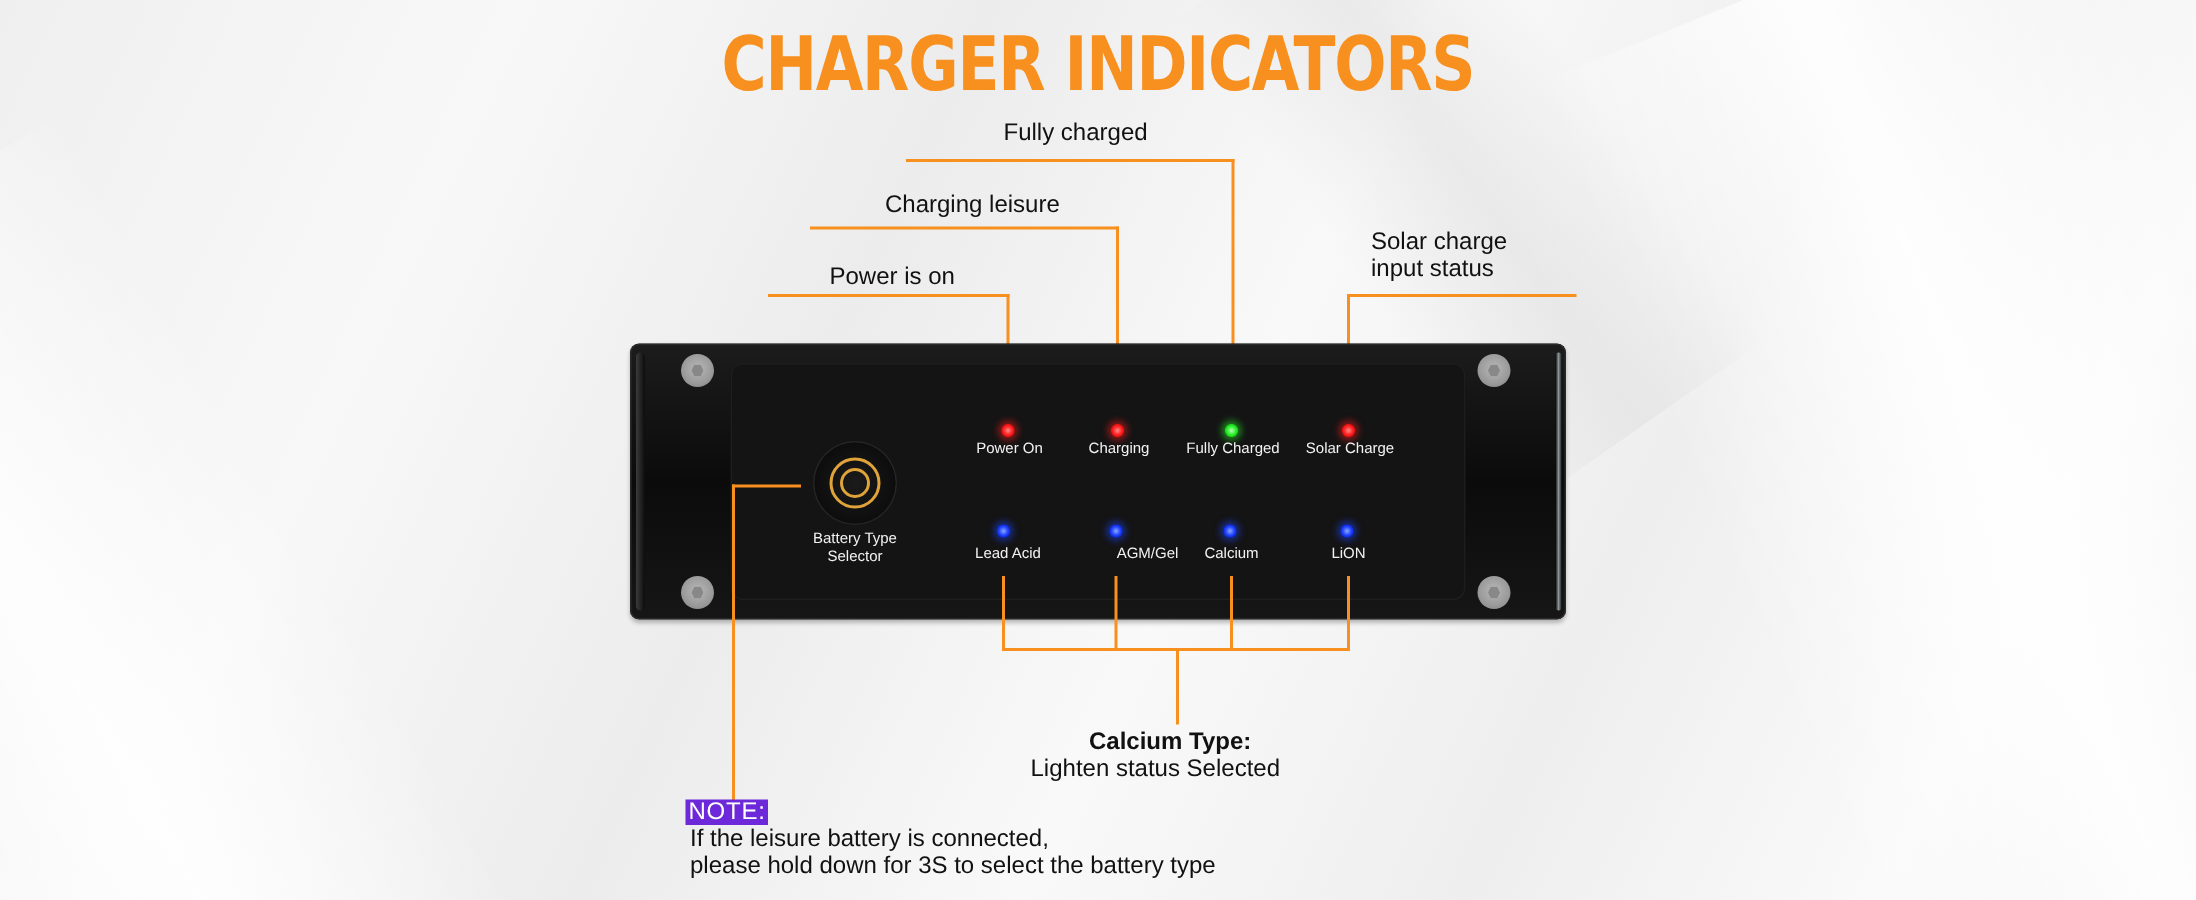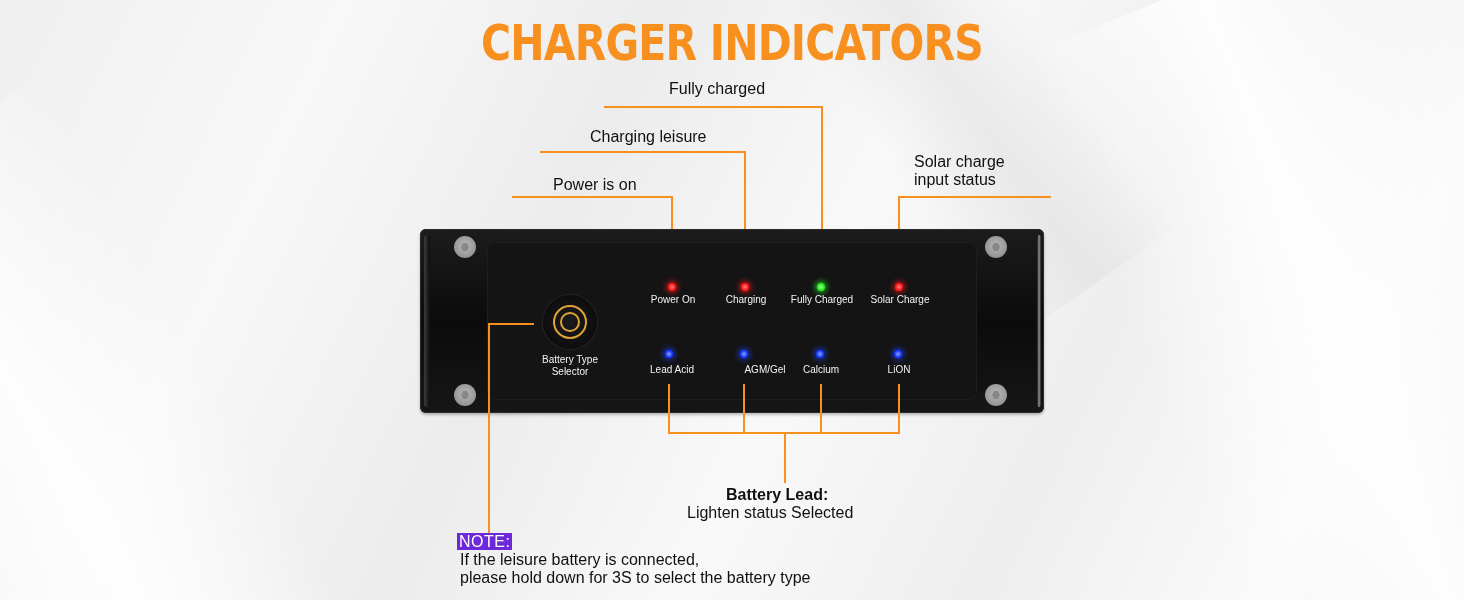--- a/index.html
+++ b/index.html
@@ -121,18 +121,18 @@
 <div class="ln" style="left:488px; top:323px; width:46px; height:2px;"></div>
 <div class="ln" style="left:488px; top:323px; width:2px; height:212px;"></div>
 
 <div class="ln" style="left:668px; top:384px; width:2px; height:50px;"></div>
 <div class="ln" style="left:743px; top:384px; width:2px; height:50px;"></div>
 <div class="ln" style="left:820px; top:384px; width:2px; height:50px;"></div>
 <div class="ln" style="left:898px; top:384px; width:2px; height:50px;"></div>
 <div class="ln" style="left:668px; top:432px; width:232px; height:2px;"></div>
 <div class="ln" style="left:784px; top:432px; width:2px; height:51px;"></div>
 
-<div class="lbl" style="left:726px; top:486px; font-weight:bold;">Battery Lead:</div>
+<div class="lbl" style="left:726px; top:486px; font-weight:bold;">Calcium Type:</div>
 <div class="lbl" style="left:687px; top:504px;">Lighten status Selected</div>
 
 <div class="note-tag">NOTE:</div>
 <div class="lbl" style="left:460px; top:551px;">If the leisure battery is connected,</div>
 <div class="lbl" style="left:460px; top:569px;">please hold down for 3S to select the battery type</div>
 
 </body></html>

